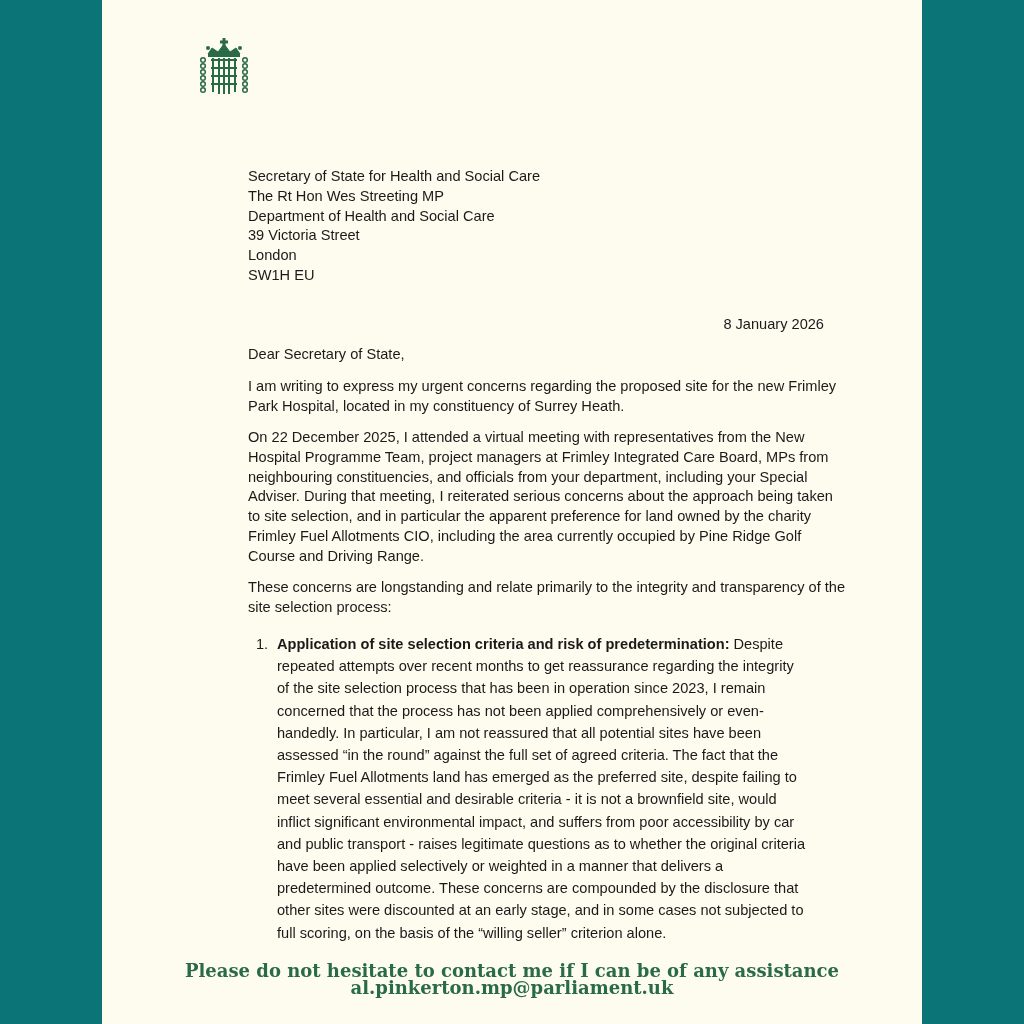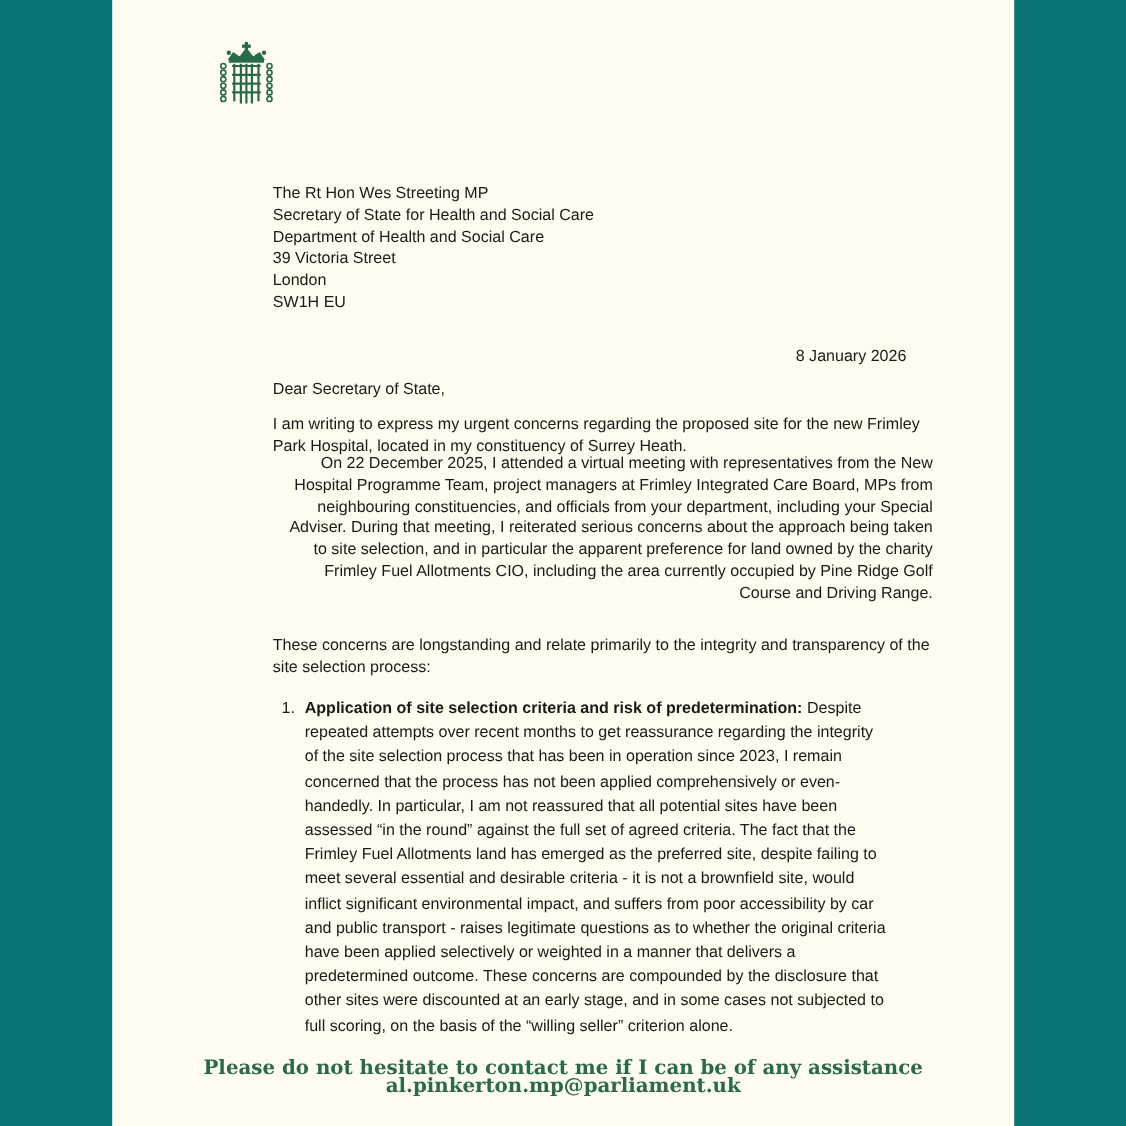--- a/index.html
+++ b/index.html
@@ -20,21 +20,21 @@
     .lh-name { font-weight: bold; font-size: 14px; line-height: 18px; }
     .lh-line { font-size: 12px; line-height: 17px; }
     .text {
       font-family: "Liberation Sans", sans-serif; font-size: 14.6px; color: #1a1a1a;
     }
     .addr { position: absolute; left: 146px; top: 167px; line-height: 19.8px; }
     .date { position: absolute; right: 98px; top: 316px; }
     .salutation { position: absolute; left: 146px; top: 346px; }
     .para { position: absolute; left: 146px; width: 600px; line-height: 19.8px; }
     .p1 { top: 377px; }
-    .p2 { top: 412px; text-align: right; }
+    .p2 { top: 428px; }
     .p3 { top: 578px; }
     .item { position: absolute; left: 146px; top: 633px; width: 560px; }
     .item-num { position: absolute; left: 8px; top: 0; line-height: 22.2px; }
     .item-body { position: absolute; left: 29px; top: 0; width: 530px; line-height: 22.2px; }
     .item-body b { font-weight: bold; margin-top: 14px; }
     .footer {
       position: absolute; left: 0; width: 820px; top: 962px; text-align: center;
       font-family: "DejaVu Serif", serif; font-weight: bold; color: #2a6b47;
       font-size: 18px; line-height: 17px;
     }
@@ -78,22 +78,22 @@
           <circle cx="47" cy="34" r="2.3"></circle>
         <circle cx="47" cy="40" r="2.3"></circle>
           <circle cx="47" cy="46" r="2.3"></circle>
           <circle cx="47" cy="52" r="2.3"></circle>
       </g>
     </g>
   </svg>
 
 
   <div class="text addr">
+    <div>Secretary of State for Health and Social Care</div>
     <div>The Rt Hon Wes Streeting MP</div>
-    <div>Secretary of State for Health and Social Care</div>
     <div>Department of Health and Social Care</div>
     <div>39 Victoria Street</div>
     <div>London</div>
     <div>SW1H EU</div>
   </div>
 
   <div class="text date">8 January 2026</div>
 
   <div class="text salutation">Dear Secretary of State,</div>
 

